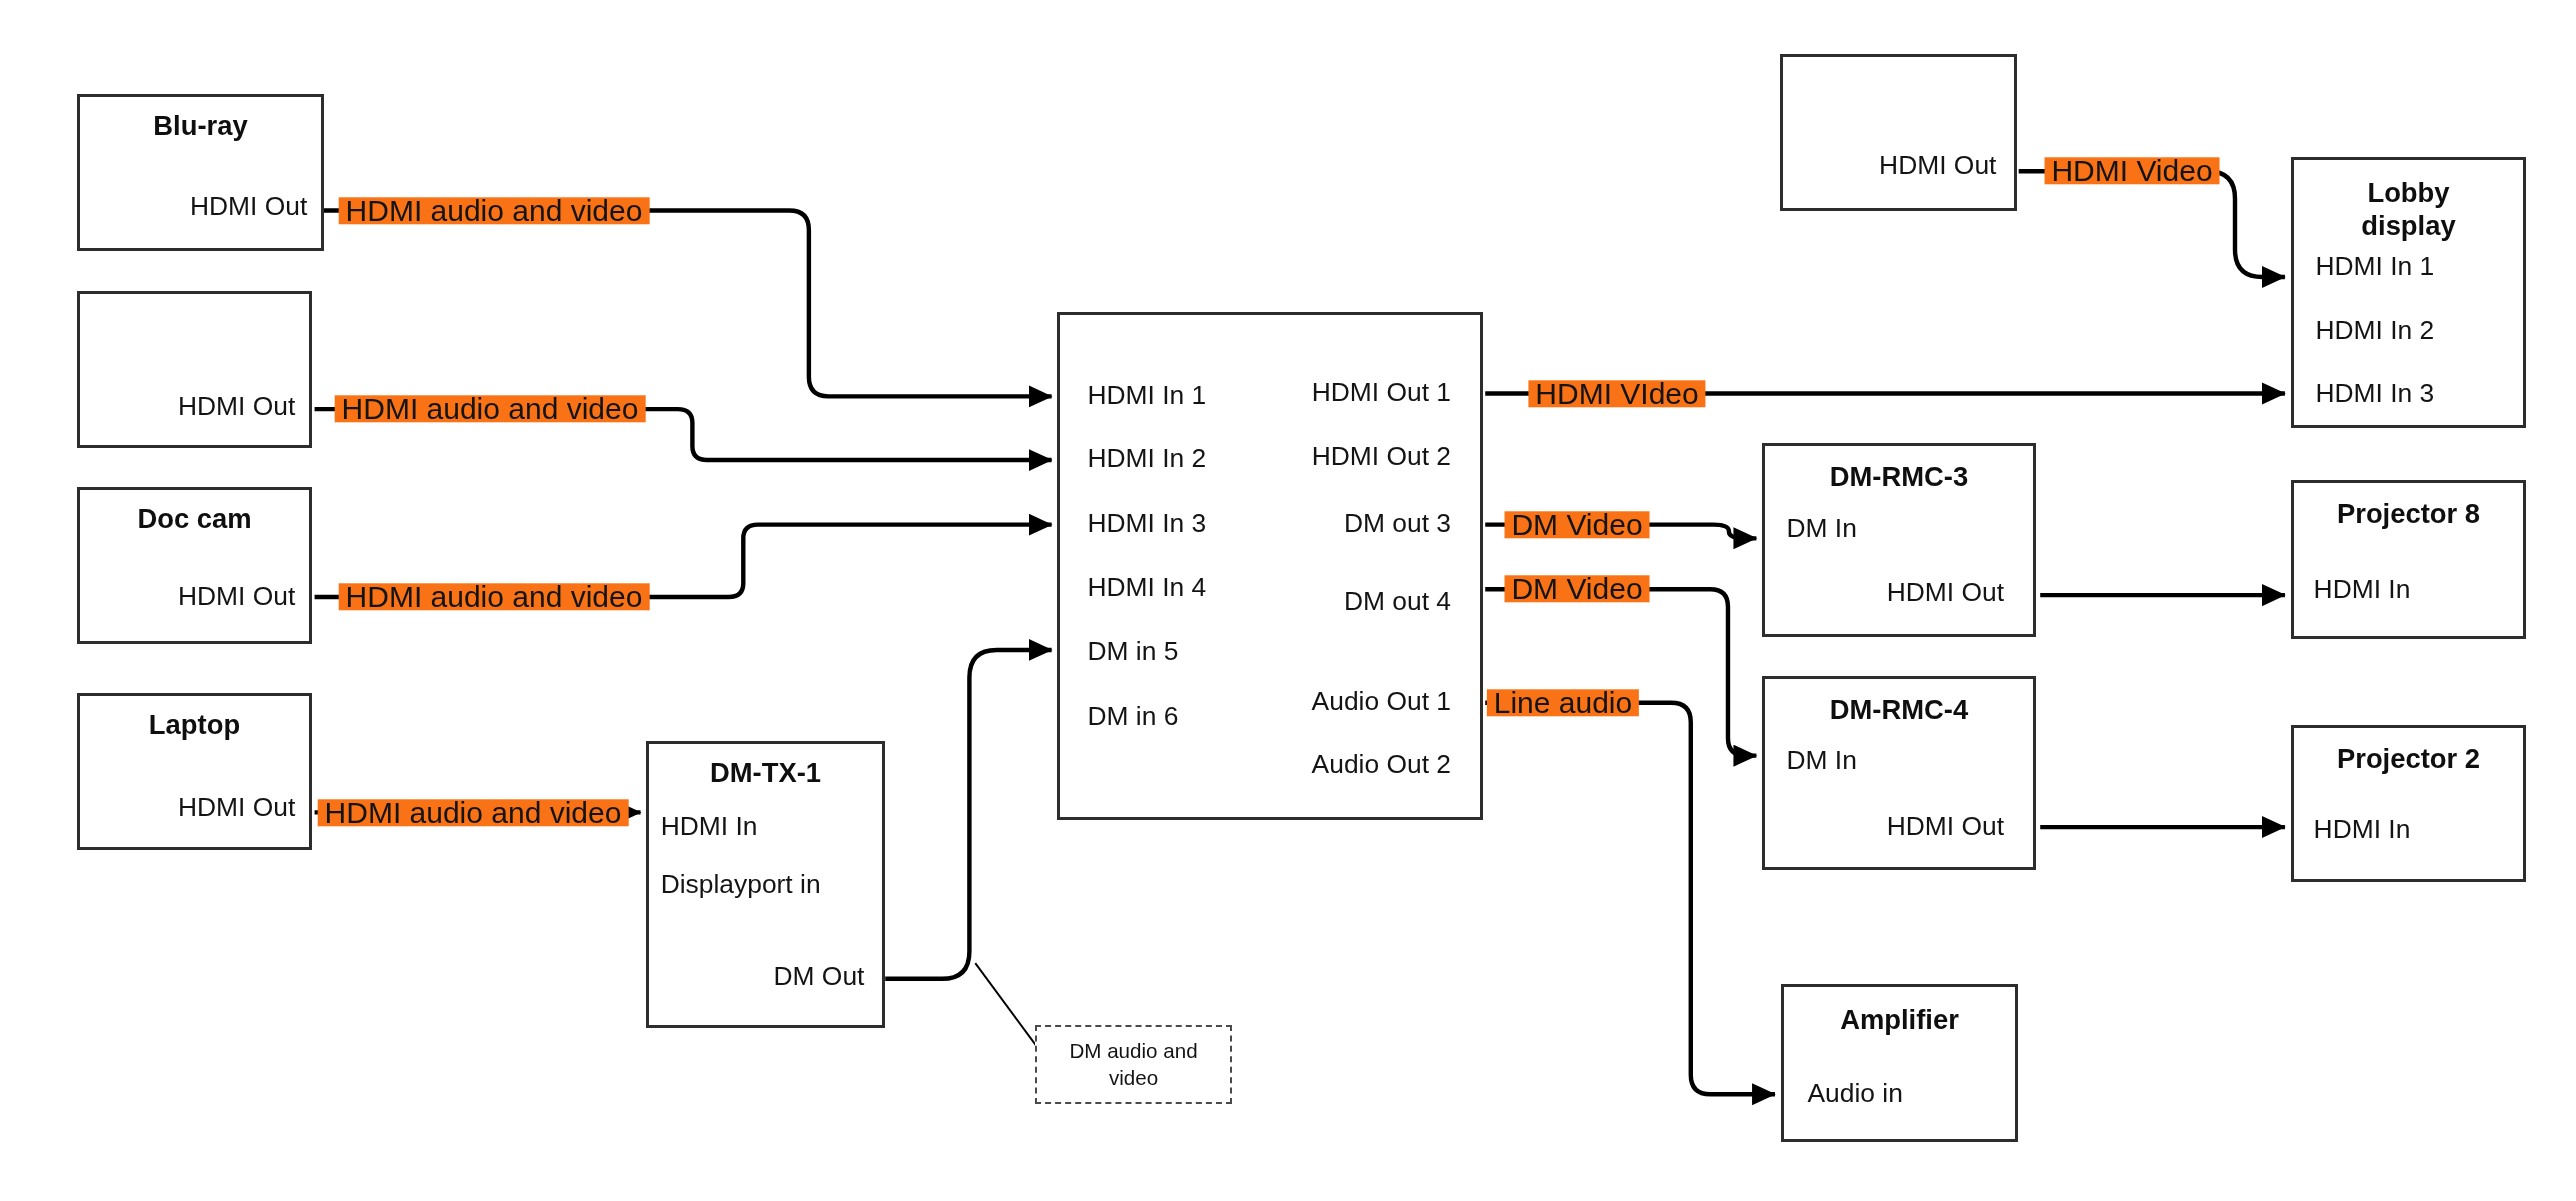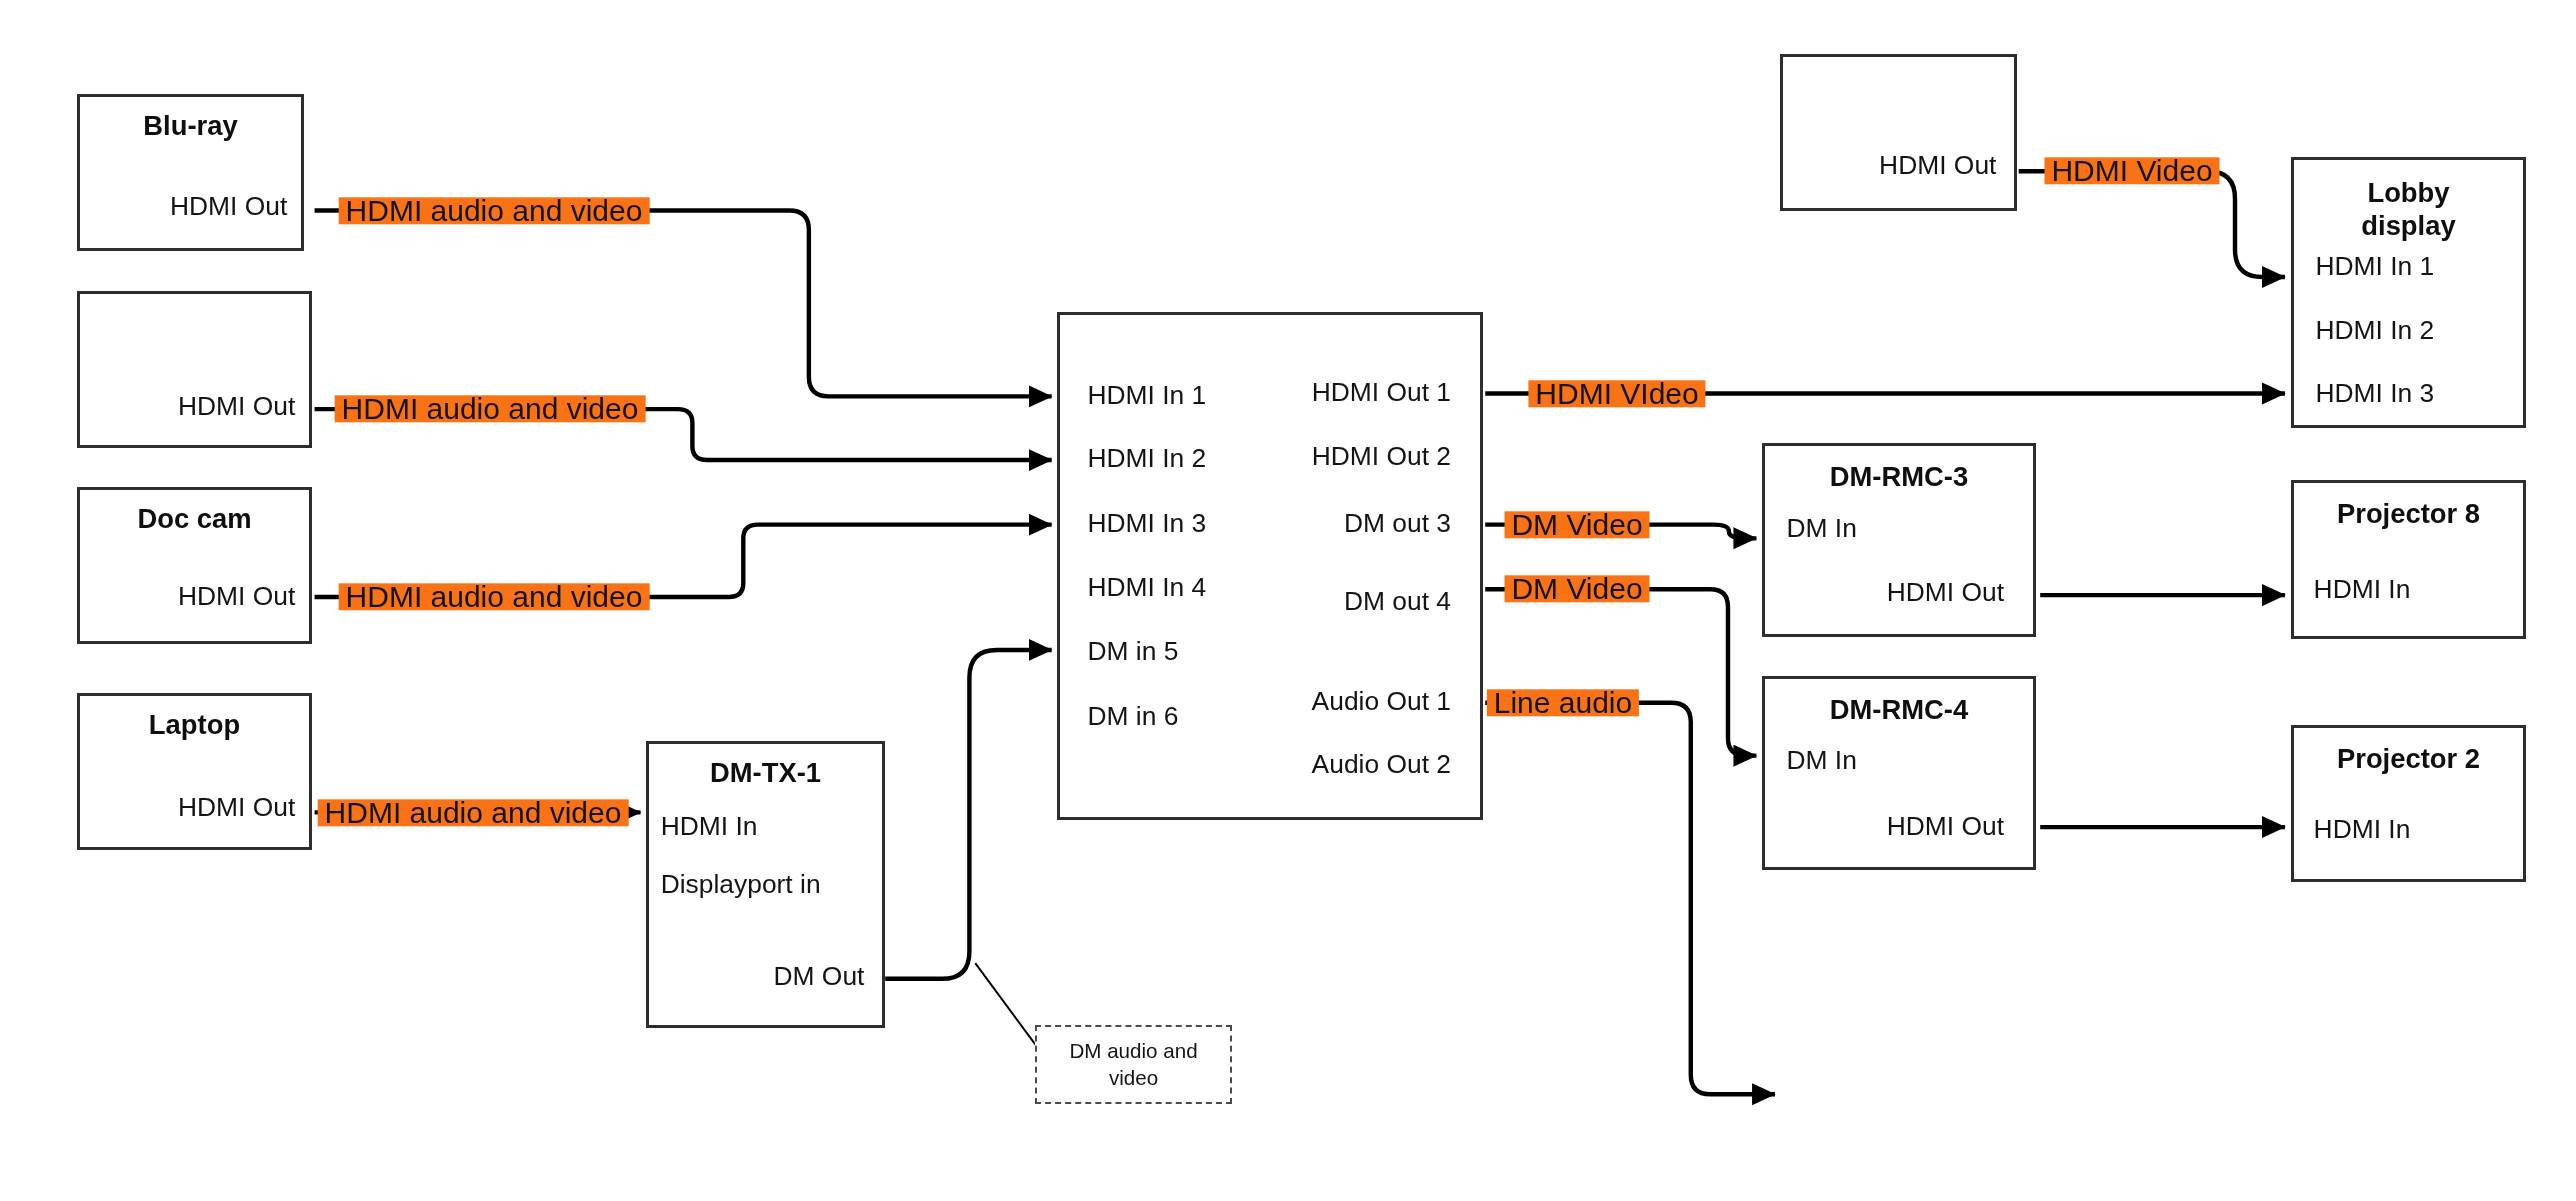--- a/index.html
+++ b/index.html
@@ -38,21 +38,21 @@
       <path d="M 2062 175 H 2255 Q 2283 175 2283 203 V 255 Q 2283 283 2311 283 H 2334" marker-end="url(#arr)"></path>
       <path d="M 1517 536 H 1750 Q 1766 536 1766 543 Q 1766 550 1782 550 L 1794 550" marker-end="url(#arr)"></path>
       <path d="M 1517 602 H 1747 Q 1765 602 1765 620 V 754 Q 1765 772 1783 772 H 1794" marker-end="url(#arr)"></path>
       <path d="M 1517 718 H 1707 Q 1727 718 1727 738 V 1098 Q 1727 1118 1747 1118 H 1813" marker-end="url(#arr)"></path>
       <path d="M 2084 608 H 2334" marker-end="url(#arr)"></path>
       <path d="M 2084 845 H 2334" marker-end="url(#arr)"></path>
     </g>
     <path d="M 996 984 L 1058 1068" fill="none" stroke="#000" stroke-width="2"></path>
   </svg>
 
-  <div class="node" style="left:77px;top:94px;width:227px;height:157px;">
+  <div class="node" style="left:77px;top:94px;width:247px;height:157px;">
     <div class="node-title" style="top:11.7px;">Blu-ray</div>
     <div class="port" style="top:95px;right:13.7px;">HDMI Out</div>
   </div>
 
   <div class="node" style="left:77px;top:291px;width:235px;height:157px;">
     <div class="port" style="top:98px;right:13.7px;">HDMI Out</div>
   </div>
 
   <div class="node" style="left:77px;top:487px;width:235px;height:157px;">
     <div class="node-title" style="top:11.7px;">Doc cam</div>
@@ -112,20 +112,24 @@
     <div class="node-title" style="top:13.7px;">DM-RMC-4</div>
     <div class="port" style="top:67px;left:21.5px;">DM In</div>
     <div class="port" style="top:133px;right:29px;">HDMI Out</div>
   </div>
 
   <div class="node" style="left:2291px;top:725px;width:235px;height:157px;">
     <div class="node-title" style="top:13.7px;">Projector 2</div>
     <div class="port" style="top:87px;left:19.6px;">HDMI In</div>
   </div>
 
+  <div class="node" style="left:1781px;top:984px;width:237px;height:158px;">
+    <div class="node-title" style="top:15.7px;">Amplifier</div>
+    <div class="port" style="top:92px;left:23.5px;">Audio in</div>
+  </div>
 
   <span class="conn-label" style="left:494px;top:211px;">HDMI audio and video</span>
   <span class="conn-label" style="left:490px;top:409px;">HDMI audio and video</span>
   <span class="conn-label" style="left:494px;top:597px;">HDMI audio and video</span>
   <span class="conn-label" style="left:473px;top:813px;">HDMI audio and video</span>
   <span class="conn-label" style="left:1617px;top:394px;">HDMI VIdeo</span>
   <span class="conn-label" style="left:2132px;top:171px;">HDMI Video</span>
   <span class="conn-label" style="left:1577px;top:525px;">DM Video</span>
   <span class="conn-label" style="left:1577px;top:589px;">DM Video</span>
   <span class="conn-label" style="left:1563px;top:703px;">Line audio</span>

